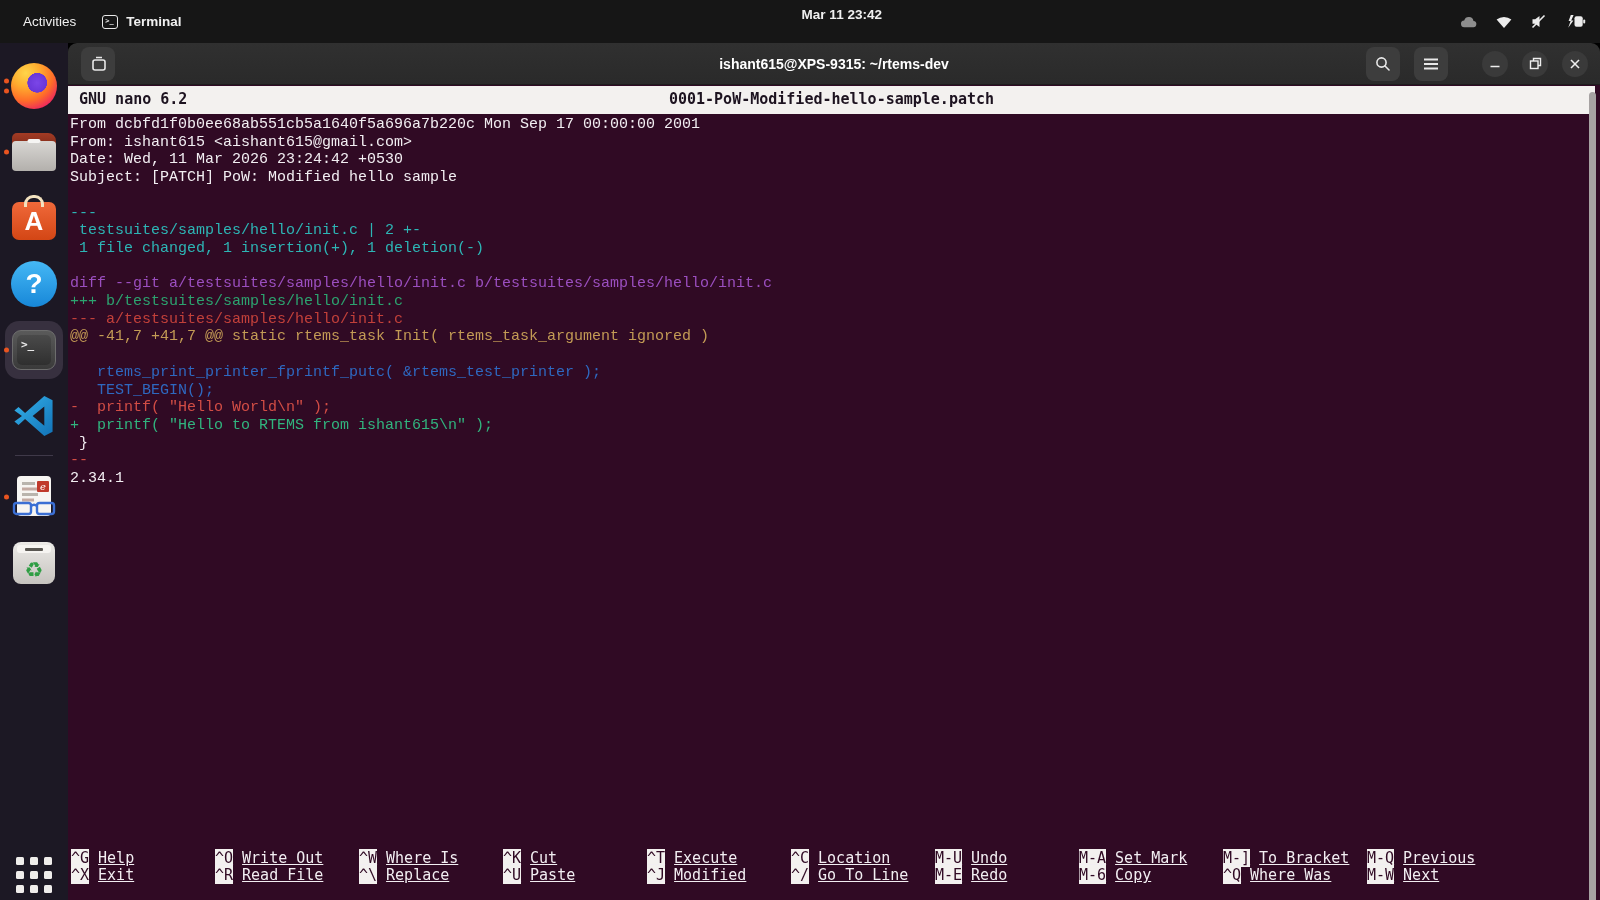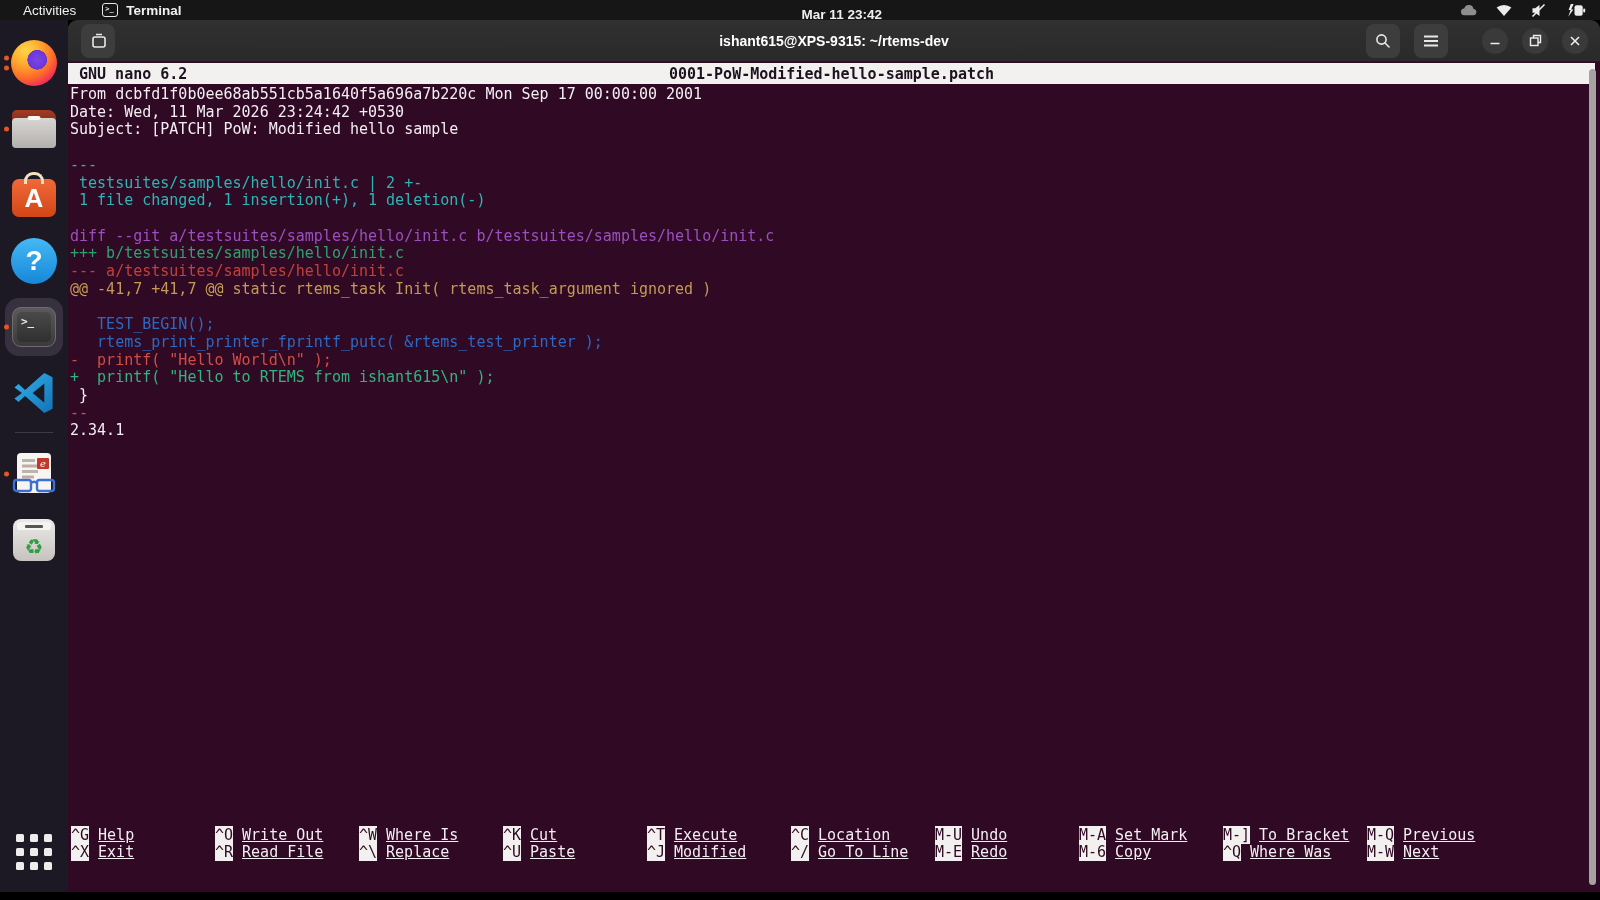--- a/index.html
+++ b/index.html
@@ -4,21 +4,21 @@
 <style>
   * { box-sizing: border-box; margin: 0; padding: 0; }
   html,body { width:1600px; height:900px; overflow:hidden; background:#000; }
   body { font-family:"Liberation Sans", sans-serif;
     --terminal-bg:#300a24; --white:#f2eef2; --cyan:#2db5b5; --purple:#9b4fc0;
     --red:#c2403a; --brightred:#d24d45; --green:#2ca36f; --brightgreen:#31b47e;
     --yellow:#c39b55; --blue:#2e68c0; --accent:#e95420;
   }
 
   
-  .topbar { position:relative; height:20px; background:#161616; color:#f0f0f0;
+  .topbar { position:relative; height:43px; background:#161616; color:#f0f0f0;
     display:flex; align-items:center; font-size:13.5px; }
   .tb-left { display:flex; align-items:center; gap:22px; padding-left:19px; }
   .tb-activities { padding:2px 4px; }
   .tb-app { display:flex; align-items:center; gap:8px; font-weight:bold; }
   .mini-term { display:inline-flex; align-items:flex-start; justify-content:flex-start;
     width:16px; height:14px; border:1.4px solid #e8e8e8; border-radius:3px;
     font:bold 7px/1 "DejaVu Sans Mono",monospace; padding:2px 0 0 2px; color:#e8e8e8; }
   .tb-clock { position:absolute; left:50%; top:0; height:28px; transform:translateX(2%);
     display:flex; align-items:center; font-weight:bold; }
   .tb-right { margin-left:auto; display:flex; align-items:center; gap:17px; padding-right:14px; }
@@ -87,25 +87,25 @@
     display:flex; align-items:center; justify-content:center; }
   .hb-circle { width:26px; height:26px; border-radius:50%; background:#3a3a3a;
     display:flex; align-items:center; justify-content:center; }
   .newtab { margin-left:13px; }
   .hb-right { margin-left:auto; display:flex; align-items:center; gap:14px; padding-right:12px; }
   .hb-right .sep { width:6px; }
 
   
   .term-body { position:relative; flex:1; background:var(--terminal-bg);
     font:15px/17.7px "DejaVu Sans Mono",monospace; color:var(--white); }
-  .nano-titlebar { position:relative; height:21px; margin:1px 5px 0 0;
-    background:#f3f1ef; color:#1d1320; font-weight:bold; display:flex; align-items:flex-end; }
+  .nano-titlebar { position:relative; height:28px; margin:1px 5px 0 0;
+    background:#f3f1ef; color:#1d1320; font-weight:bold; display:flex; align-items:center; }
   .nano-version { padding-left:11px; }
   .nano-filename { position:absolute; left:0; right:0; text-align:center; }
-  .nano-buffer { padding:2px 0 0 2px; }
+  .nano-buffer { padding:2px 0 0 2px;font-family:Liberation Mono, monospace; }
   .tline { white-space:pre; min-height:17.7px; }
   .c-white{color:var(--white)} .c-cyan{color:var(--cyan)} .c-purple{color:var(--purple)}
   .c-red{color:var(--red)} .c-brightred{color:var(--brightred)}
   .c-green{color:var(--green)} .c-brightgreen{color:var(--brightgreen)}
   .c-yellow{color:var(--yellow)} .c-blue{color:var(--blue)}
   .nano-footer { position:absolute; left:3px; right:17px; bottom:30px; }
   .sc-row { display:grid; grid-template-columns:repeat(10,144px); height:17.7px;text-decoration:underline; }
   .sc-item { white-space:pre; }
   .sc-key { background:#f3f1ef; color:#300a24; }
   .sc-label { margin-left:9px; color:var(--white); }
@@ -276,34 +276,35 @@
       </div>
     </div>
 
     <div class="term-body">
       <div class="nano-titlebar">
         <span class="nano-version">GNU nano 6.2</span>
         <span class="nano-filename">0001-PoW-Modified-hello-sample.patch</span>
       </div>
       <div class="nano-buffer">
           <div class="tline c-white">From dcbfd1f0b0ee68ab551cb5a1640f5a696a7b220c Mon Sep 17 00:00:00 2001</div>
+          <div class="tline c-white">From: ishant615 &lt;aishant615@gmail.com&gt;</div>
           <div class="tline c-white">Date: Wed, 11 Mar 2026 23:24:42 +0530</div>
           <div class="tline c-white">Subject: [PATCH] PoW: Modified hello sample</div>
           <div class="tline c-white"> </div>
           <div class="tline c-cyan">---</div>
           <div class="tline c-cyan"> testsuites/samples/hello/init.c | 2 +-</div>
           <div class="tline c-cyan"> 1 file changed, 1 insertion(+), 1 deletion(-)</div>
           <div class="tline c-white"> </div>
           <div class="tline c-purple">diff --git a/testsuites/samples/hello/init.c b/testsuites/samples/hello/init.c</div>
           <div class="tline c-green">+++ b/testsuites/samples/hello/init.c</div>
           <div class="tline c-red">--- a/testsuites/samples/hello/init.c</div>
           <div class="tline c-yellow">@@ -41,7 +41,7 @@ static rtems_task Init( rtems_task_argument ignored )</div>
           <div class="tline c-white"> </div>
+          <div class="tline c-blue">   rtems_print_printer_fprintf_putc( &amp;rtems_test_printer );</div>
           <div class="tline c-blue">   TEST_BEGIN();</div>
-          <div class="tline c-blue">   rtems_print_printer_fprintf_putc( &amp;rtems_test_printer );</div>
           <div class="tline c-brightred">-  printf( "Hello World\n" );</div>
           <div class="tline c-brightgreen">+  printf( "Hello to RTEMS from ishant615\n" );</div>
           <div class="tline c-white"> }</div>
           <div class="tline c-brightred">--</div>
           <div class="tline c-white">2.34.1</div>
         </div>
       <div class="nano-footer">
         <div class="sc-row">
             <div class="sc-item"><span class="sc-key">^G</span><span class="sc-label">Help</span></div>
             <div class="sc-item"><span class="sc-key">^O</span><span class="sc-label">Write Out</span></div>

